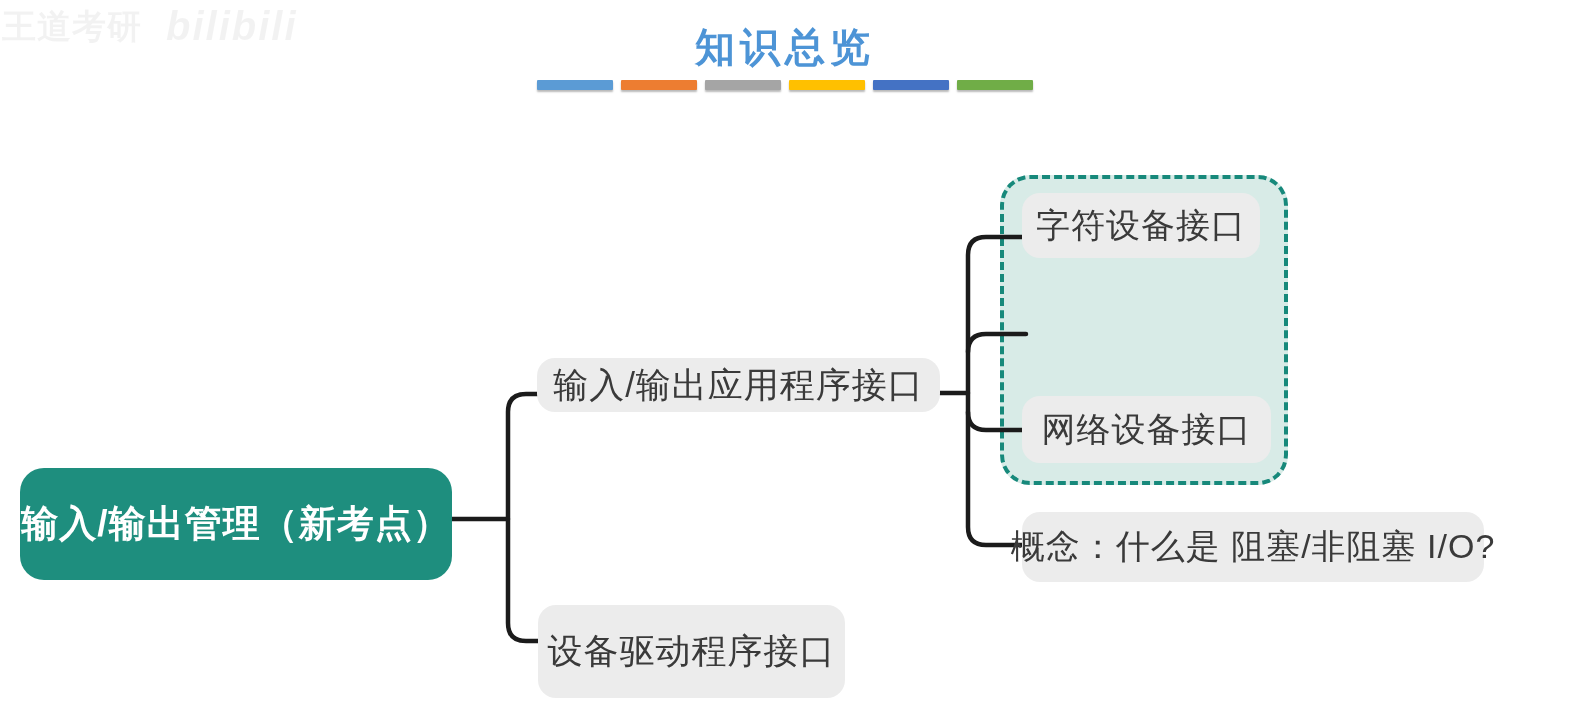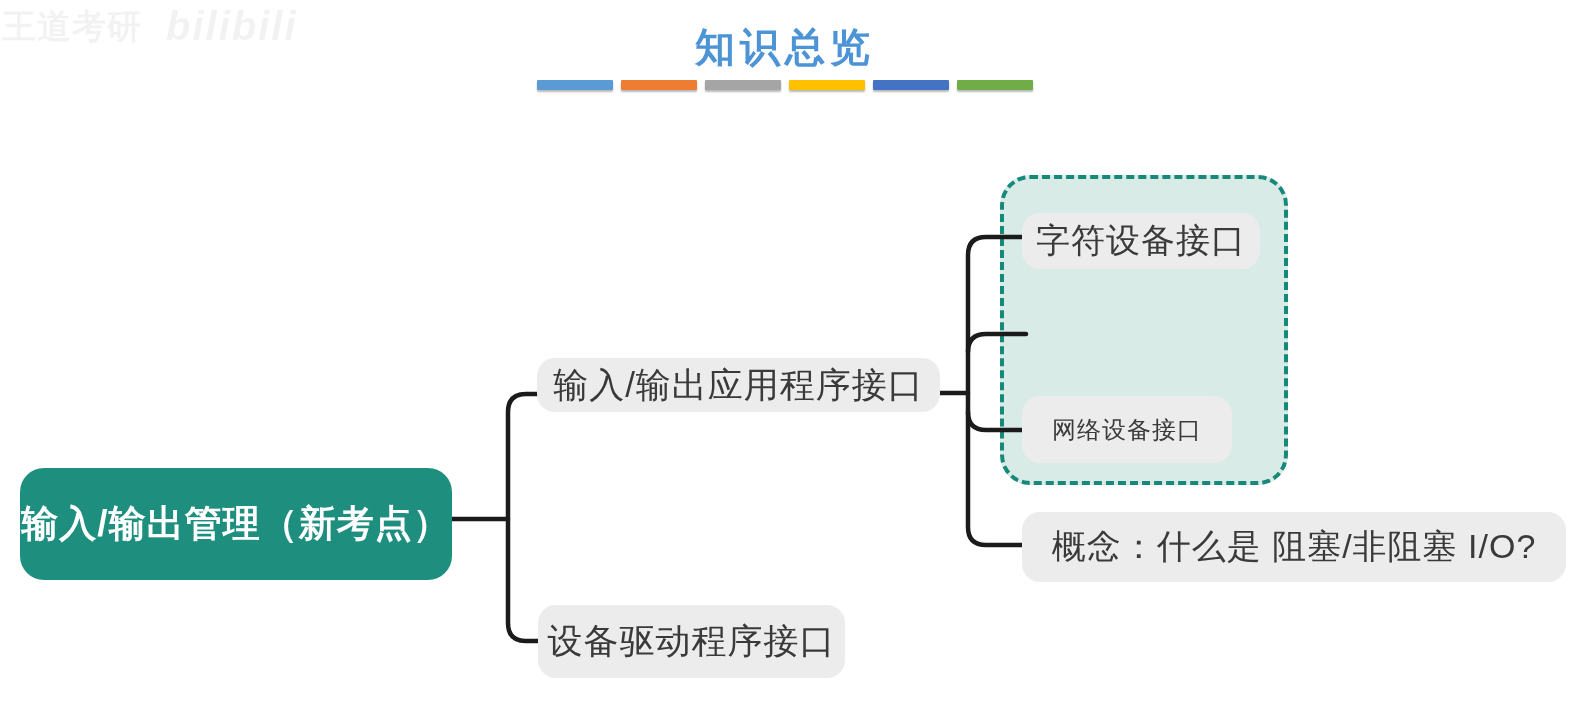--- a/index.html
+++ b/index.html
@@ -54,25 +54,25 @@
   .node-root{
     left:20px;top:468px;width:432px;height:112px;
     background:#1E8E7E;border-radius:24px;
     color:#ffffff;font-size:37px;font-weight:bold;letter-spacing:1px;
   }
   .node-gray{
     background:#ECECEC;border-radius:18px;
     color:#3A3A3A;font-size:35px;letter-spacing:1px;
   }
   .node-branch1{left:537px;top:358px;width:403px;height:54px;}
-  .node-branch2{left:538px;top:605px;width:307px;height:73px;}
-  .node-child1{left:1022px;top:213px;width:238px;height:56px;font-size:34px;}
+  .node-branch2{left:538px;top:605px;width:307px;height:93px;}
+  .node-child1{left:1022px;top:193px;width:238px;height:65px;font-size:34px;}
   .node-child2{left:1022px;top:301px;width:206px;height:66px;font-size:34px;}
-  .node-child3{left:1022px;top:396px;width:210px;height:67px;font-size:24px;}
-  .node-concept{left:1022px;top:512px;width:544px;height:70px;font-size:34px;}
+  .node-child3{left:1022px;top:396px;width:249px;height:67px;font-size:34px;}
+  .node-concept{left:1022px;top:512px;width:462px;height:70px;font-size:34px;}
 </style>
 </head>
 <body>
 
 <div id="canvas">
 
   <div class="watermark">
     <span class="wm-brand">王道考研</span>
     <span class="wm-bili">bilibili</span>
   </div>

